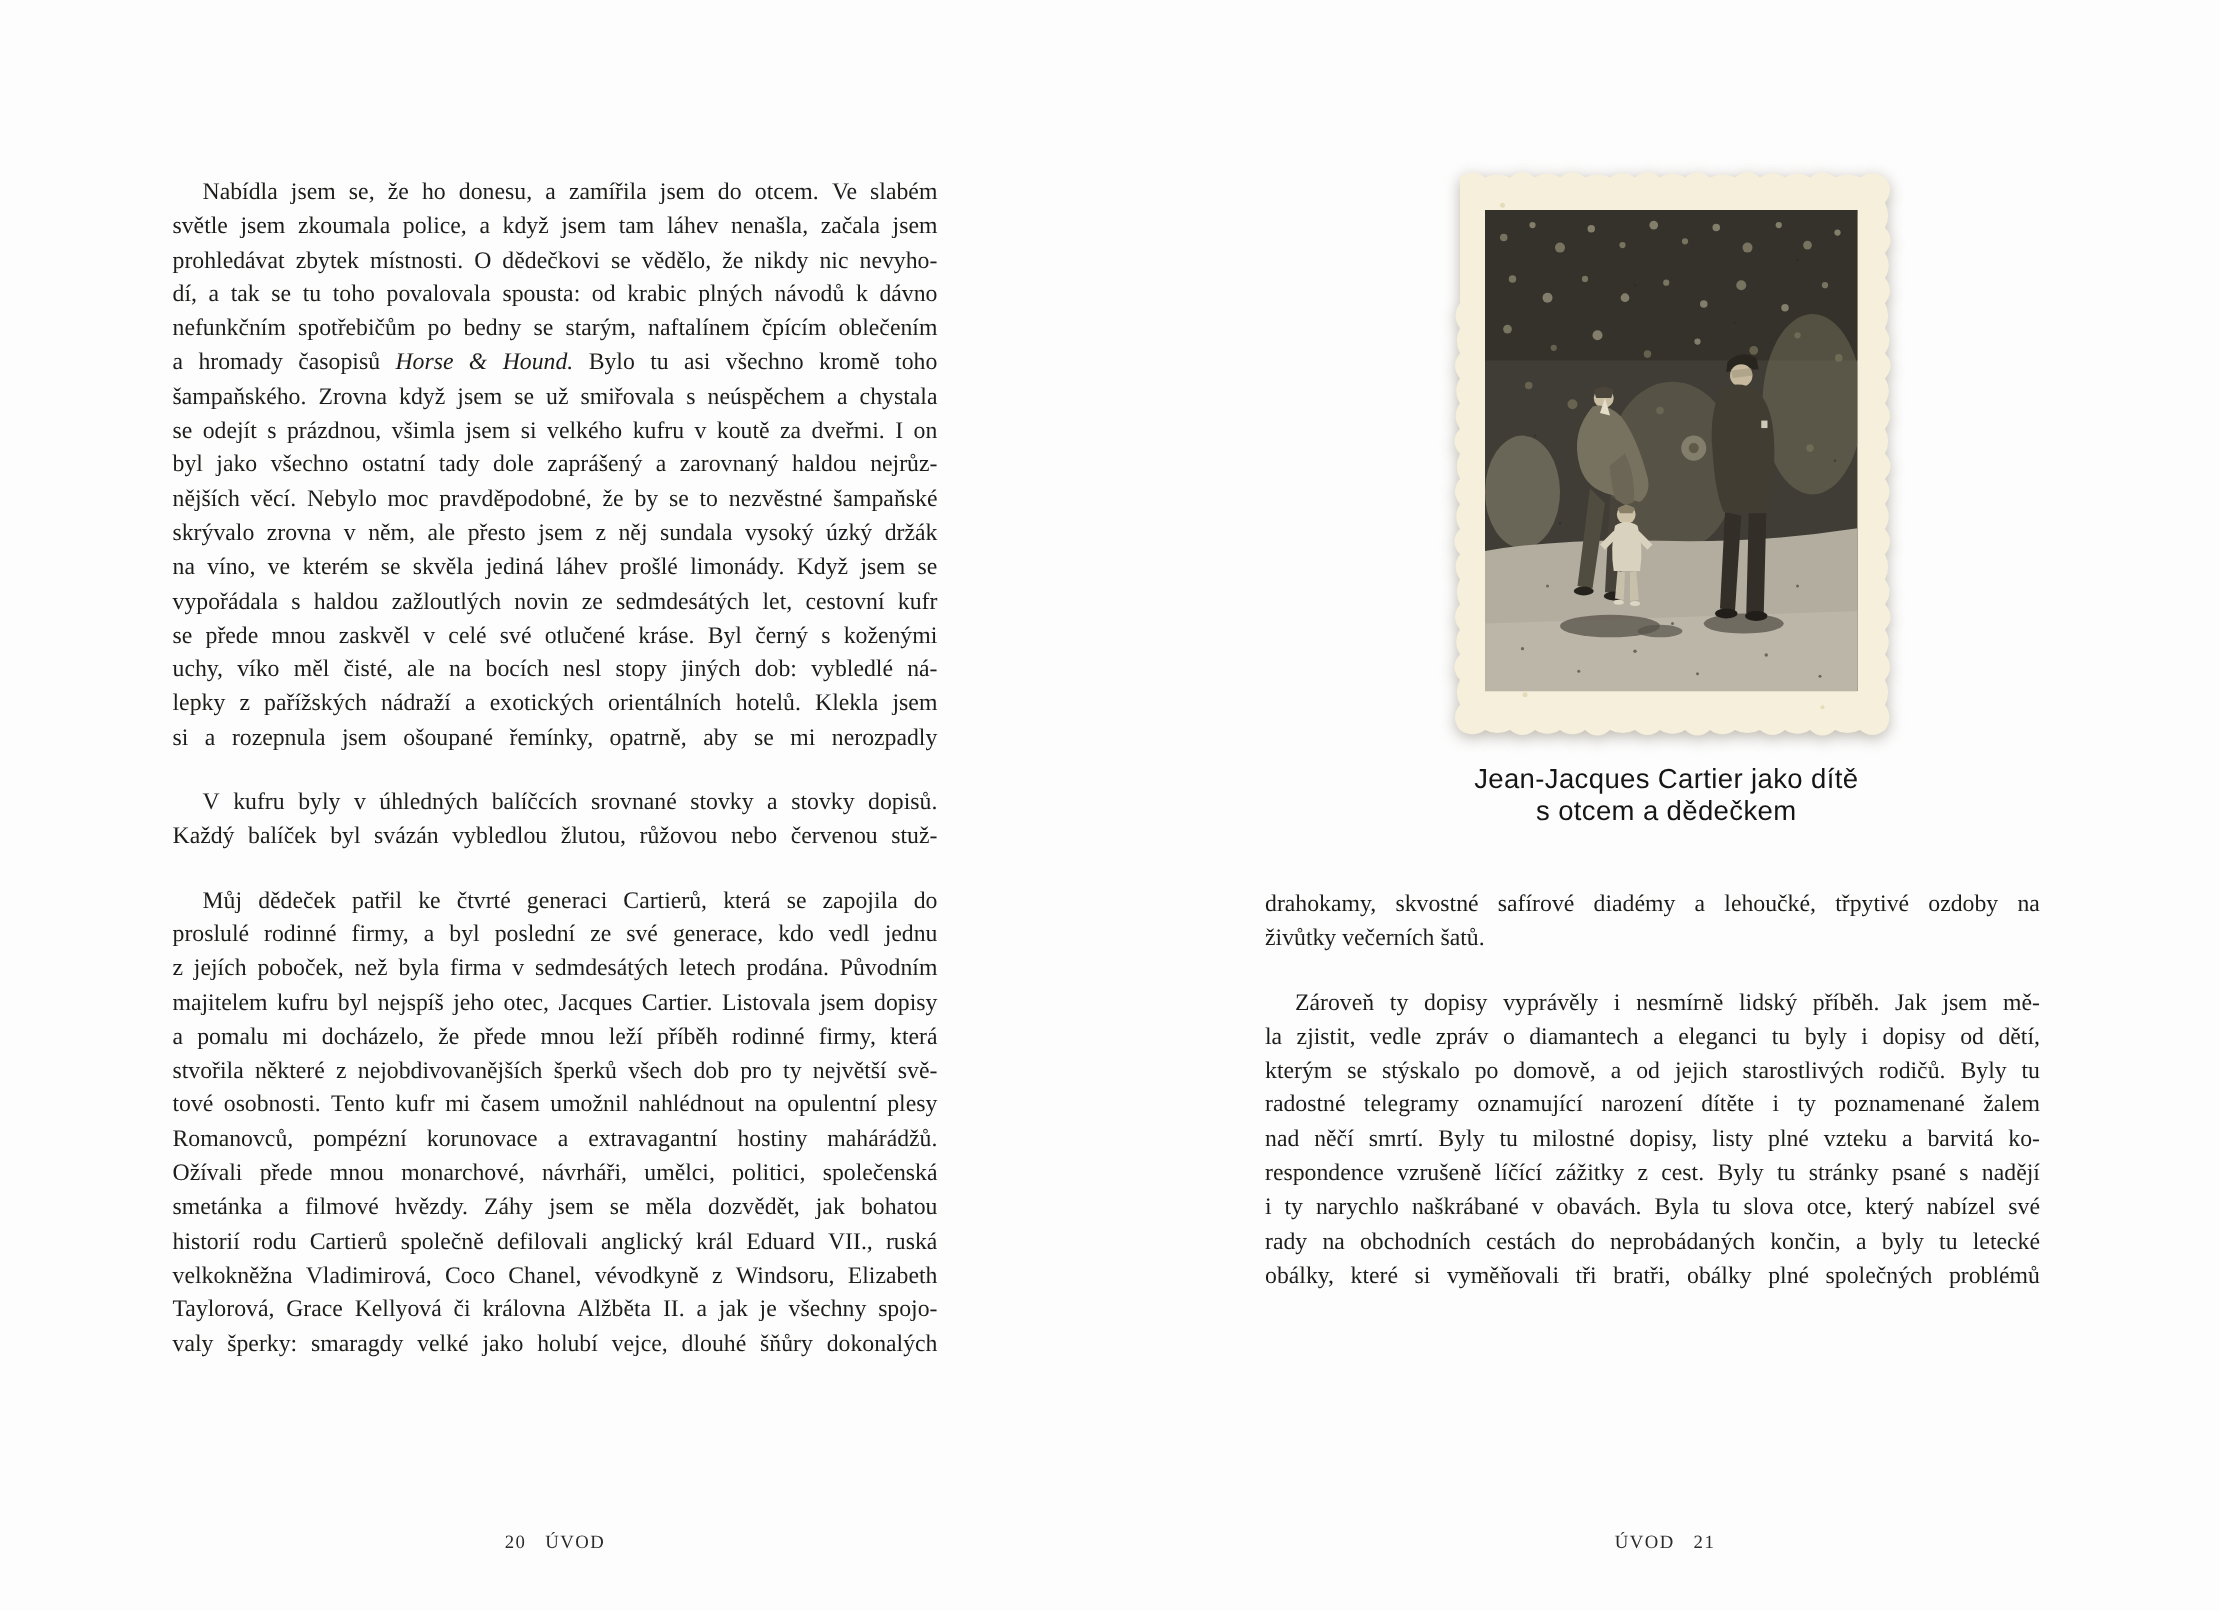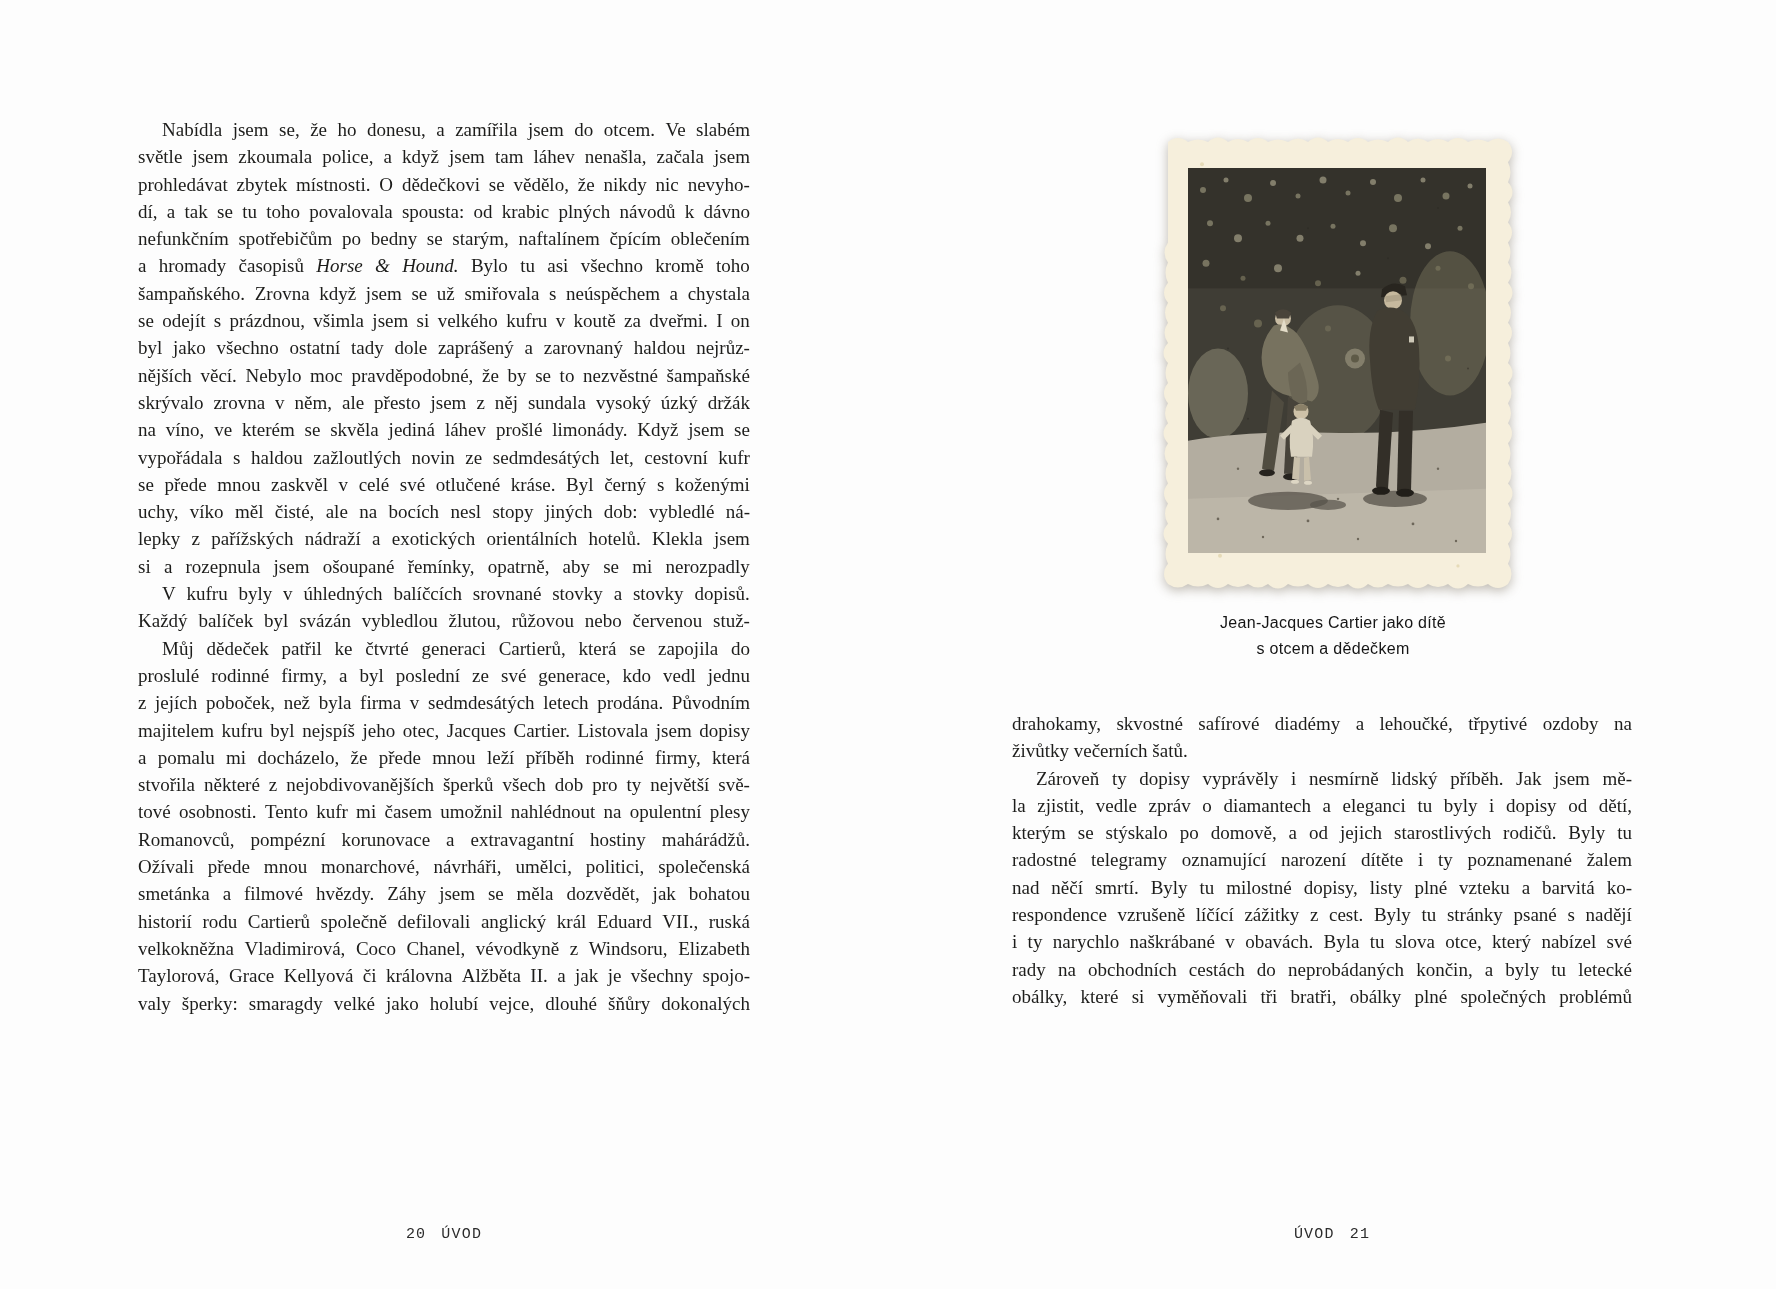--- a/index.html
+++ b/index.html
@@ -18,46 +18,46 @@
   
   .textcol{position:absolute;}
   .textcol-left{left:138px;top:116px;width:612px;}
   .textcol-right{left:124px;top:710px;width:620px;}
   .line{
     display:flex;justify-content:space-between;
     height:27.3px;font-size:19px;line-height:27.3px;
     white-space:nowrap;overflow:visible;
   }
   .line.end{display:block;text-align:left;}
-  .line.indent{padding-left:24px;}
+  .line.indent{padding-left:24px;margin-top:24px;}
   .it{font-style:italic;}
 
   
   .photo{position:absolute;left:270px;top:132px;width:360px;height:462px;margin:0;}
   .photo .deckle{position:absolute;left:0;top:0;filter:drop-shadow(0 3px 6px rgba(110,100,80,.45));}
   .photo-inner{
     position:absolute;left:30px;top:36px;width:298px;height:385px;
     box-shadow:inset 0 0 6px rgba(35,30,20,.45);
   }
   .photo-inner svg{display:block;}
 
   
   .caption{
     position:absolute;left:265px;top:610px;width:360px;
     text-align:center;
     font-family:"Liberation Sans", sans-serif;
-    font-size:16px;line-height:26px;color:#151515;
+    font-size:22px;line-height:26px;color:#151515;
     letter-spacing:.3px;
   }
 
   
   .folio{
     position:absolute;left:0;right:0;top:1226px;
     display:flex;justify-content:center;gap:15px;
-    font-family:Liberation Mono, monospace;
+    font-family:Liberation Serif, serif;
     font-size:15px;color:#2b2b2b;letter-spacing:1.2px;
   }
 </style>
 </head>
 <body>
 
 <div>
 
   <section class="page page-left">
     <div class="textcol textcol-left">

